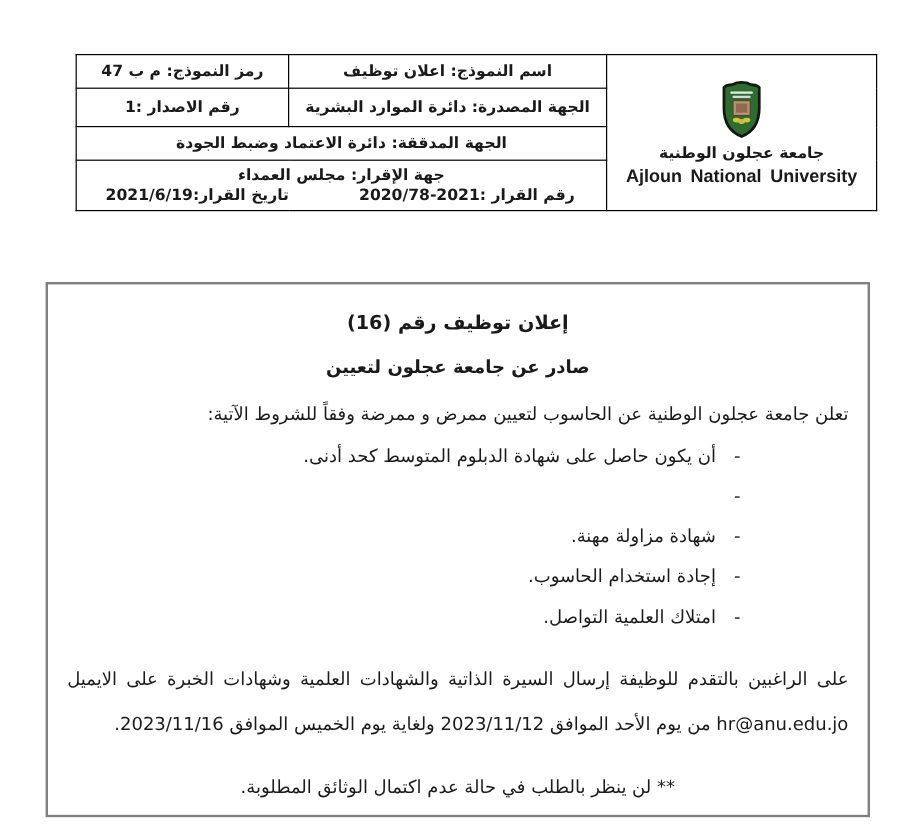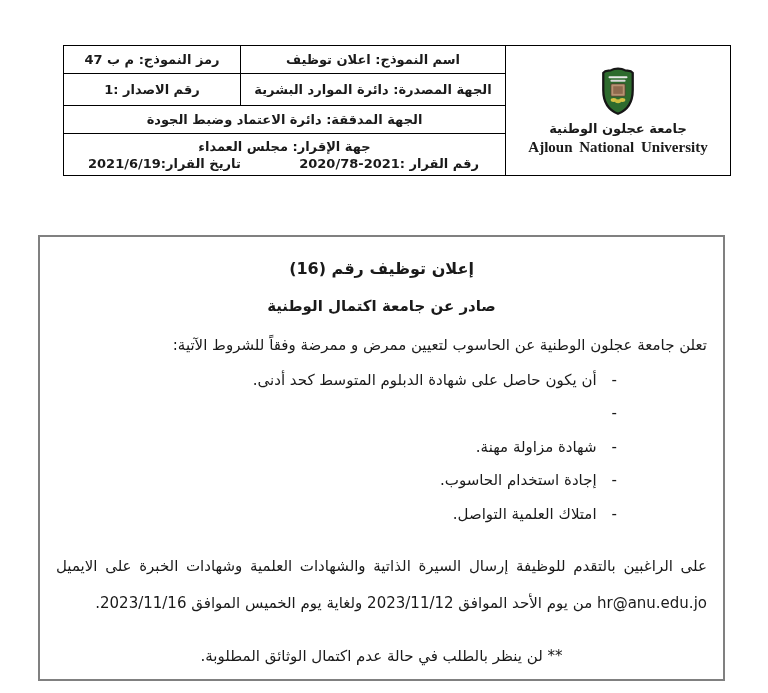--- a/index.html
+++ b/index.html
@@ -30,21 +30,21 @@
   .col-name { width:265px; }
   .col-code { width:177px; }
   .r1 td { height:28px; }
   .r2 td { height:32px; }
   .r3 td { height:28px; }
   .r4 td { height:42px; }
 
   .logo-cell { vertical-align:top; padding-top:8px; }
   .logo-cell svg { display:block; margin:0 auto; }
   .uni-ar { font-size:13px; font-weight:bold; margin-top:5px; }
-  .uni-en { font-size:15px; font-weight:bold; word-spacing:3px; direction:ltr; margin-top:3px; font-family:Liberation Serif, serif; }
+  .uni-en { font-size:15px; font-weight:bold; word-spacing:3px; direction:ltr; margin-top:3px; font-family:Liberation Sans, sans-serif; }
 
   .approval-cell { padding:3px 0; }
   .decision-row {
     display:flex; justify-content:space-between;
     padding:0 22px 0 20px; margin-top:2px;
   }
 
   
   .main-box {
     position:absolute; left:38px; top:235px;
@@ -119,21 +119,21 @@
           <span>رقم القرار :2021-2020/78</span>
           <span>تاريخ القرار:2021/6/19</span>
         </div>
       </td>
     </tr>
   </tbody>
     </table>
 
   <div class="main-box">
     <div class="ann-title">إعلان توظيف رقم (16)</div>
-    <div class="ann-subtitle">صادر عن جامعة اكتمال الوطنية</div>
+    <div class="ann-subtitle">صادر عن جامعة عجلون لتعيين</div>
     <div class="ann-intro">تعلن جامعة عجلون الوطنية عن الحاسوب لتعيين ممرض و ممرضة وفقاً للشروط الآتية:</div>
 
     <div class="req-list">
       <div class="req-item">
         <span class="req-dash">-</span>
         <span class="req-text">أن يكون حاصل على شهادة الدبلوم المتوسط كحد أدنى.</span>
       </div>
       <div class="req-item">
         <span class="req-dash">-</span>
       </div>

